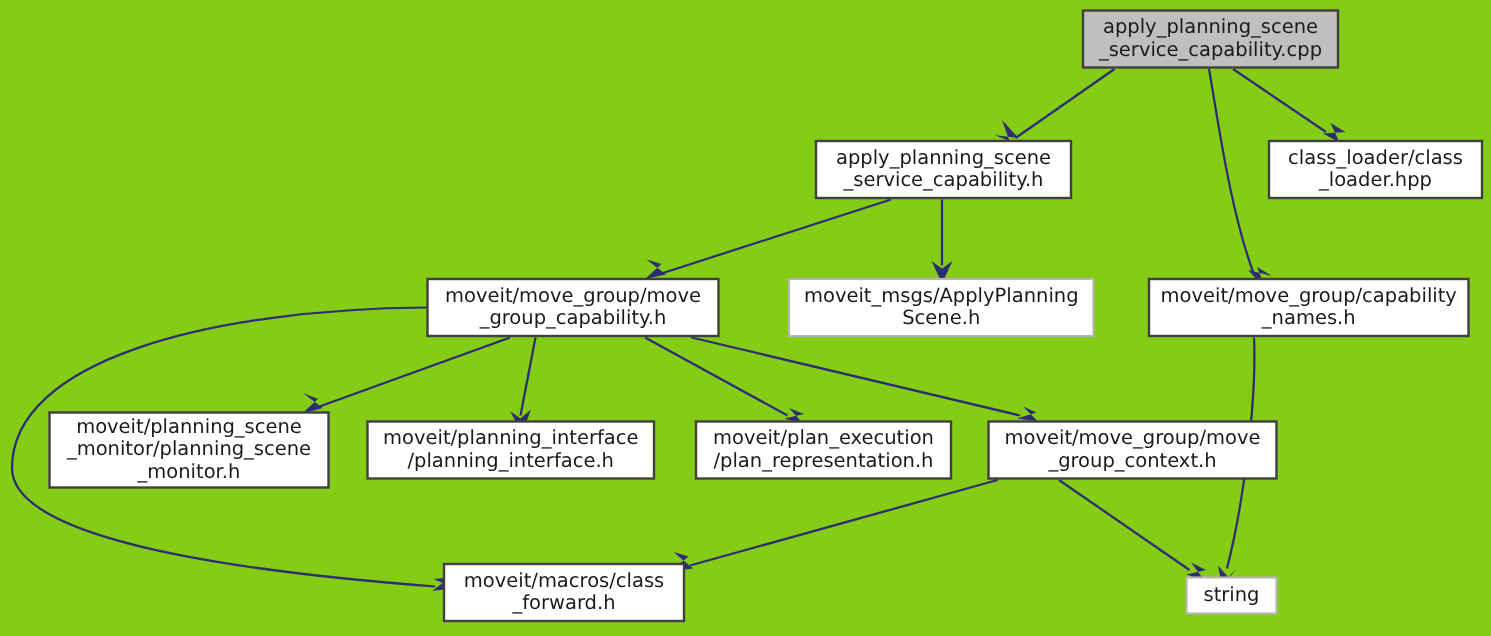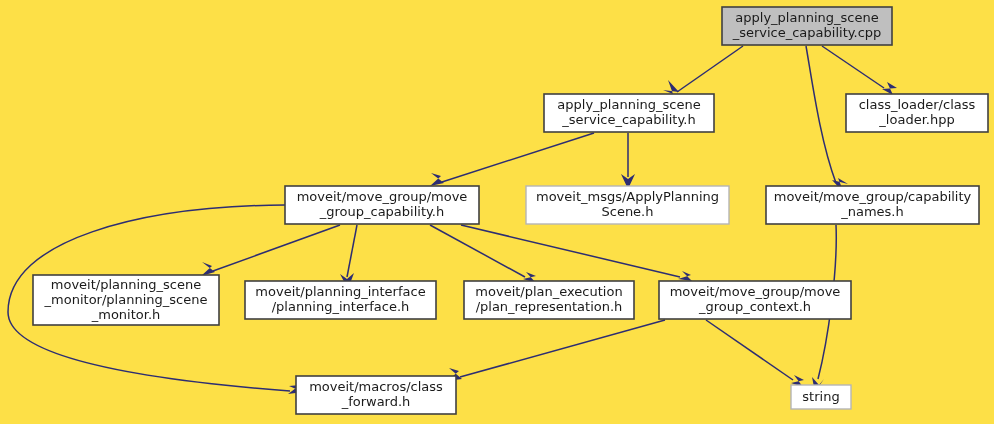--- a/index.html
+++ b/index.html
@@ -10,21 +10,21 @@
   body {
     width: 994px;
     height: 424px;
     overflow: hidden;
     font-family: "DejaVu Sans", sans-serif;
   }
   #graph-root {
     position: relative;
     width: 994px;
     height: 424px;
-    background: #fde047;
+    background: #84cc16;
   }
   svg#dep-graph {
     display: block;
     width: 994px;
     height: 424px;
   }
   .node-box {
     fill: #ffffff;
     stroke: #404040;
     stroke-width: 1.6;

